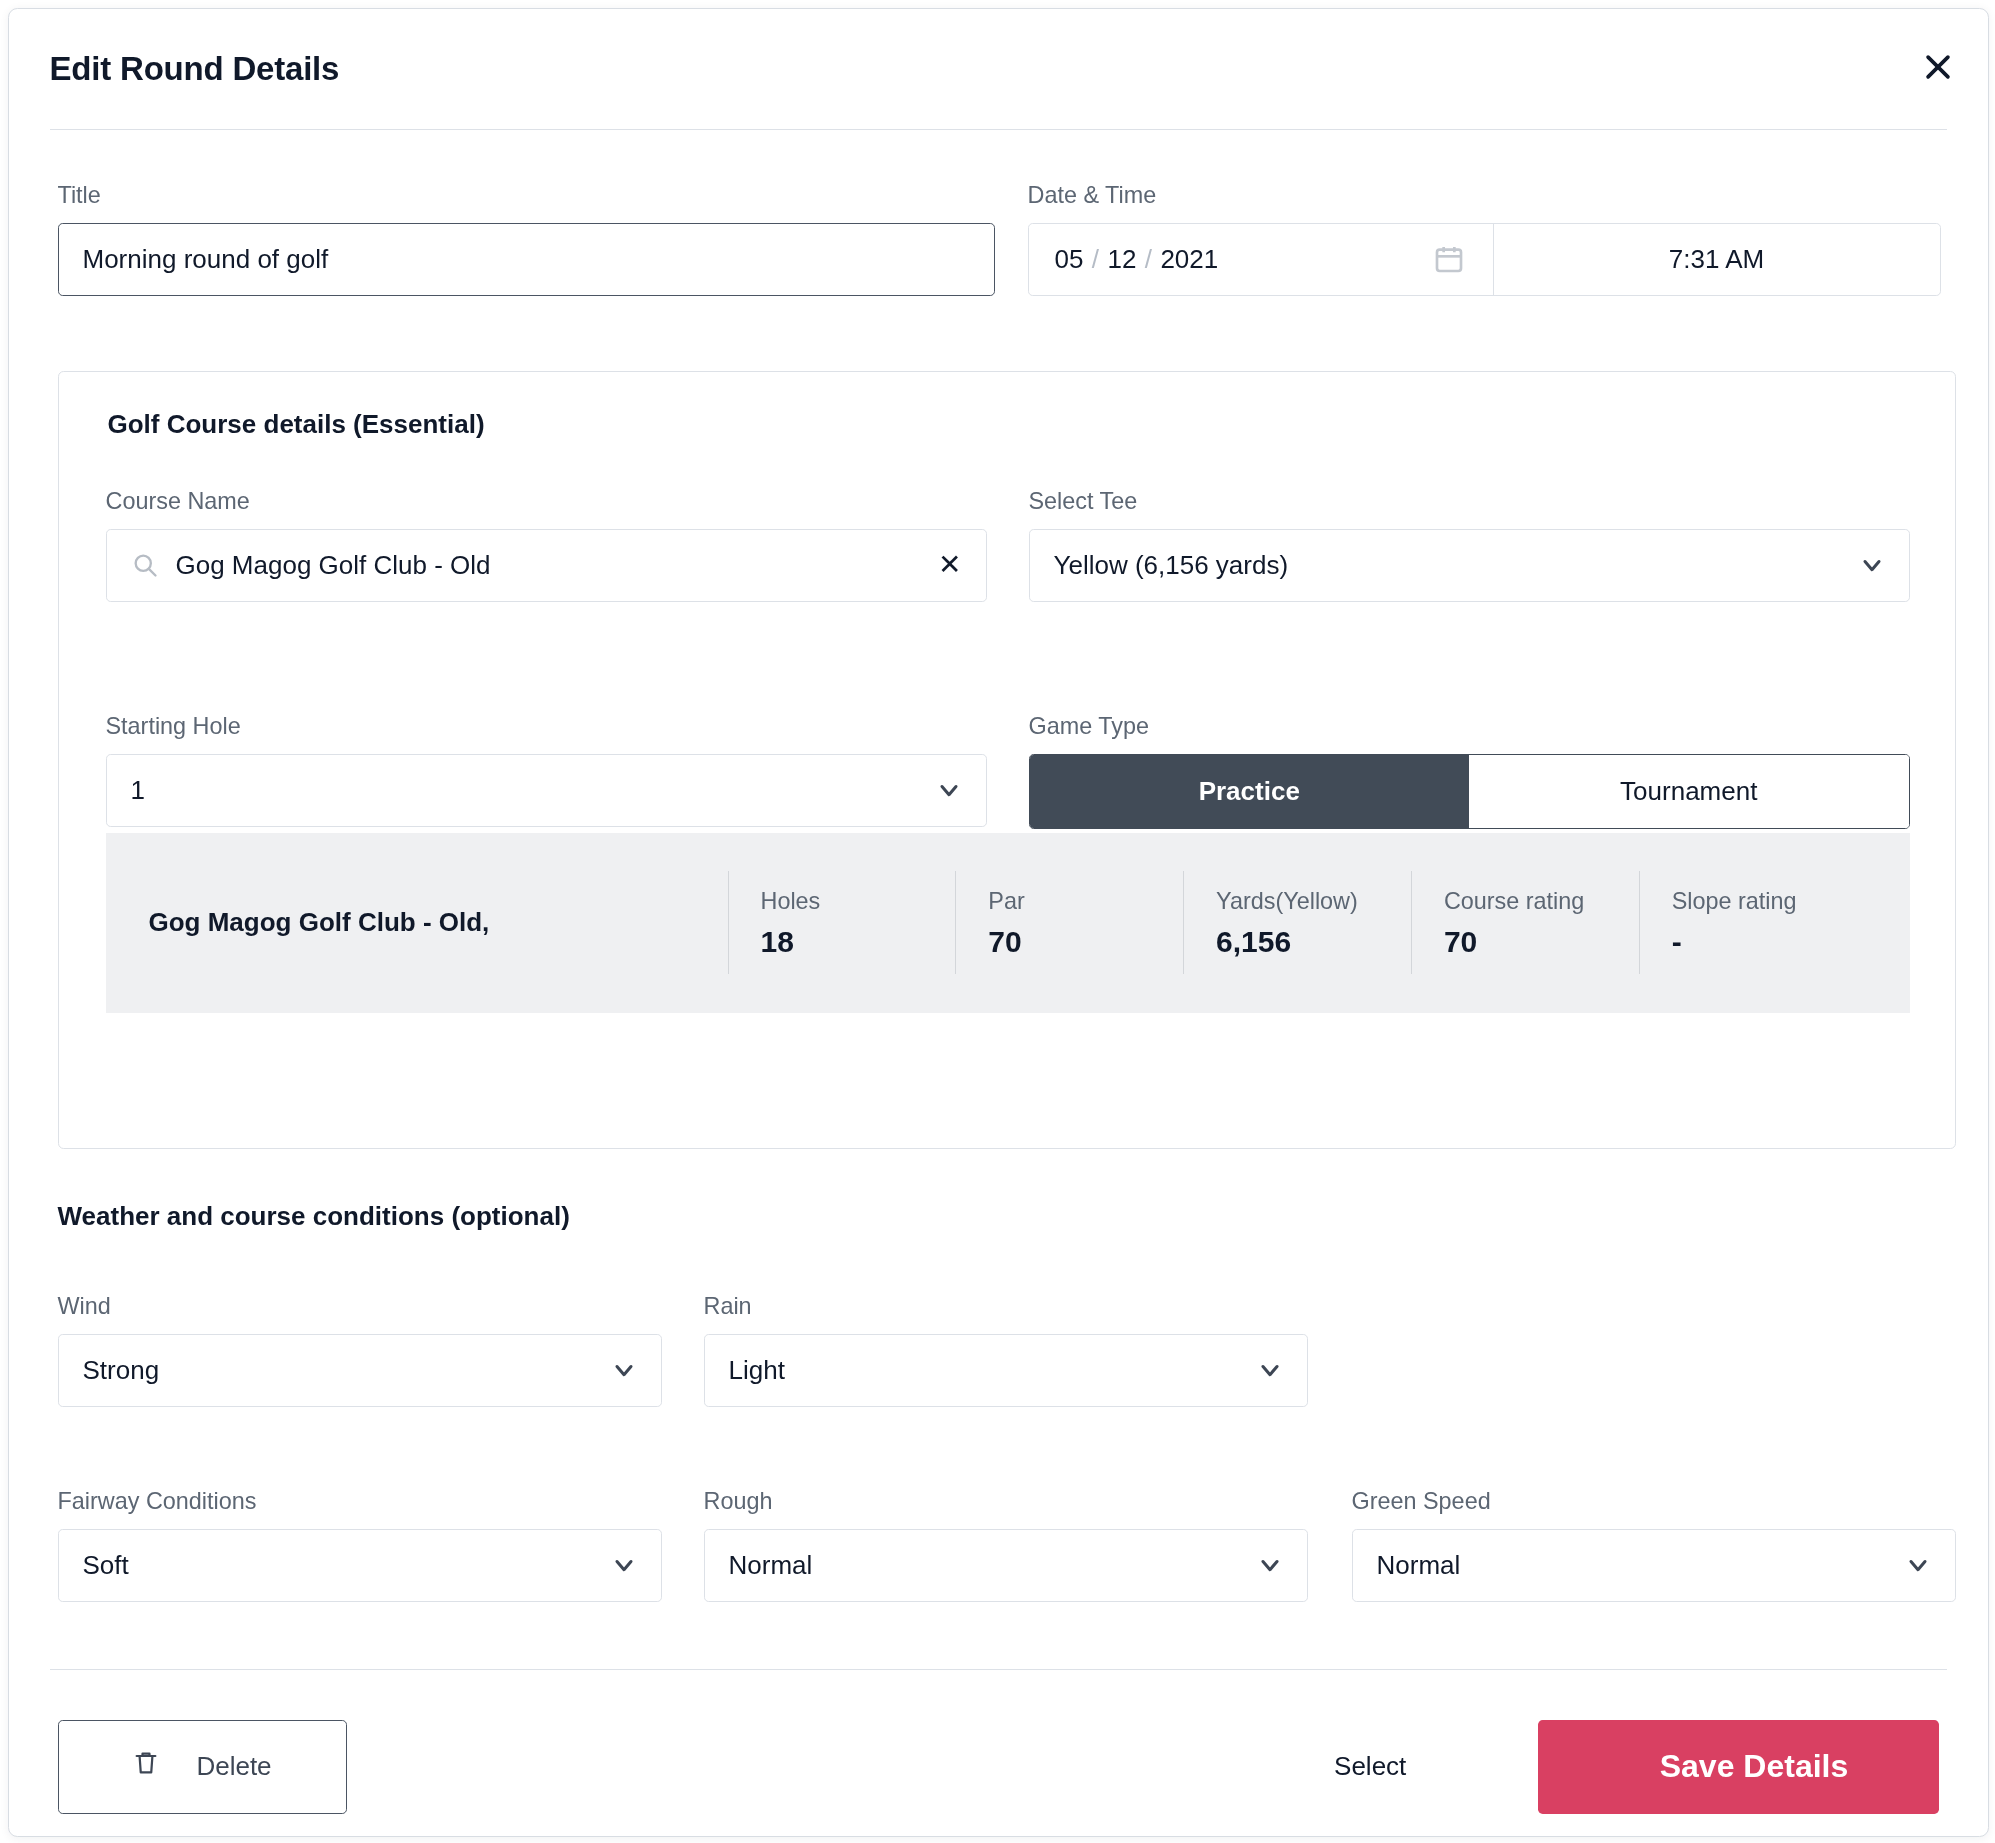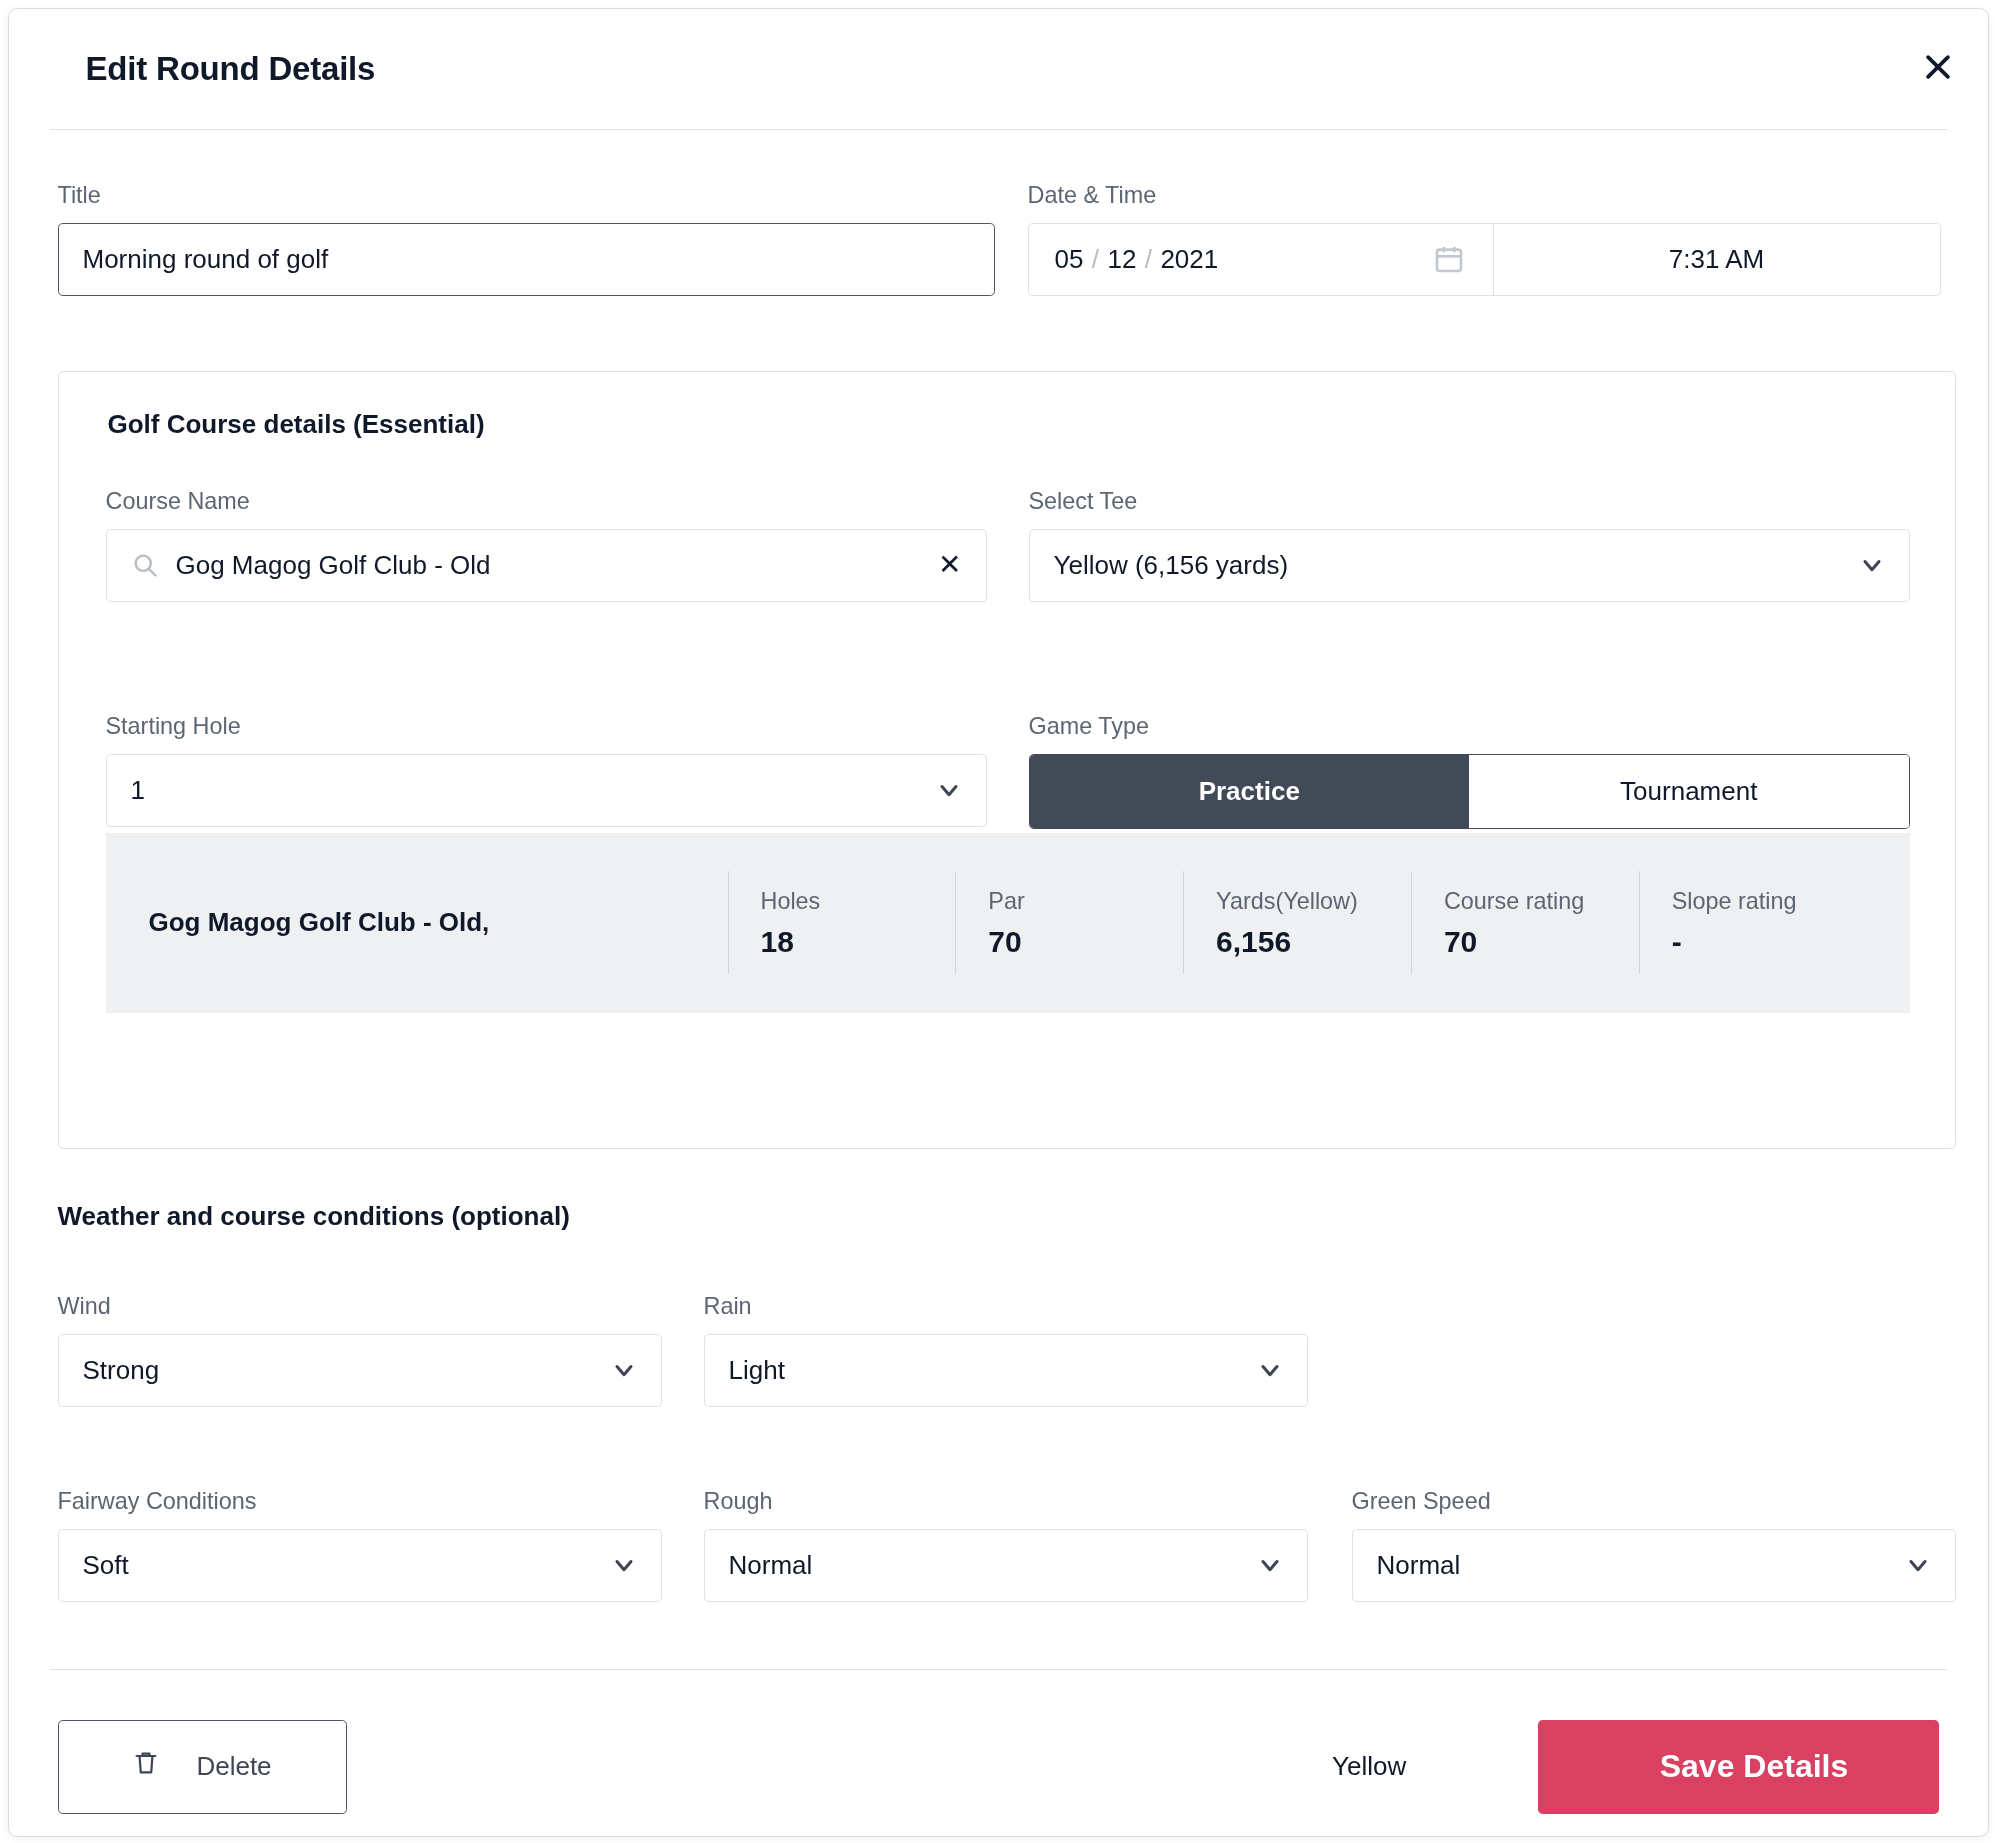--- a/index.html
+++ b/index.html
@@ -22,21 +22,20 @@
     border-radius: 9.4px;
     box-shadow: 0 1.9px 9.4px rgba(20,30,45,0.06);
     overflow: hidden;
   }
 
   
   .hdr {
     position: absolute;
     left: 41px; top: 39px; right: 28px;
     height: 73px;
-    margin-left: 36px;
   }
   .hdr-title {
     font-size: 33px;
     font-weight: bold;
     color: #10192a;
     letter-spacing: -0.2px;
     line-height: 41px;
   }
   .close-btn {
     position: absolute;
@@ -429,18 +428,18 @@
     <span>
       <svg width="28" height="28" viewBox="0 0 24 24" fill="none" stroke="#3d4654" stroke-width="1.9" stroke-linecap="round" stroke-linejoin="round">
         <polyline points="4 6 20 6"></polyline>
         <path d="M9 6V4h6v2"></path>
         <path d="M6.5 6l1 14h9l1-14"></path>
       </svg>
     </span>
     <span>Delete</span>
   </div>
 
-  <div class="btn-cancel">Yellow</div>
+  <div class="btn-cancel">Select</div>
 
   <div class="btn-save" style="background: rgb(217, 64, 98);">Save Details</div>
 
 </div>
 
 
 </body></html>

